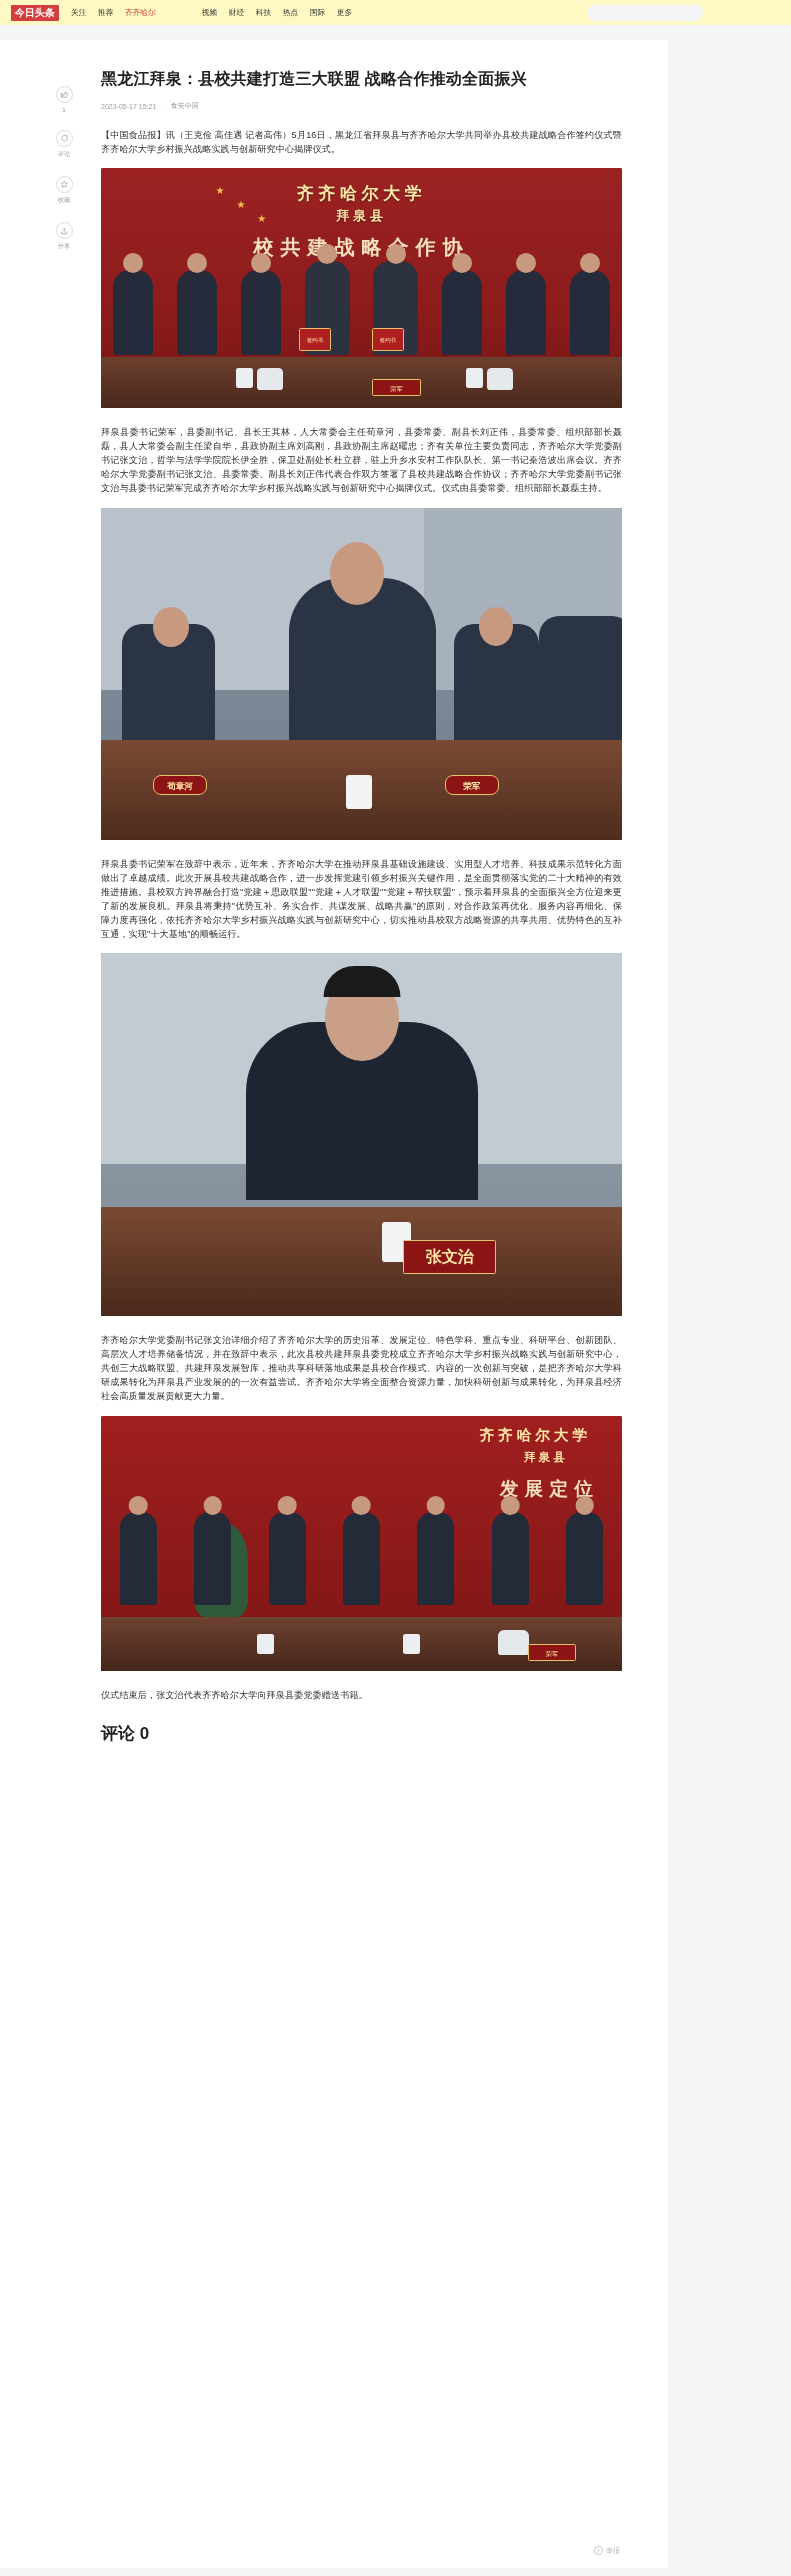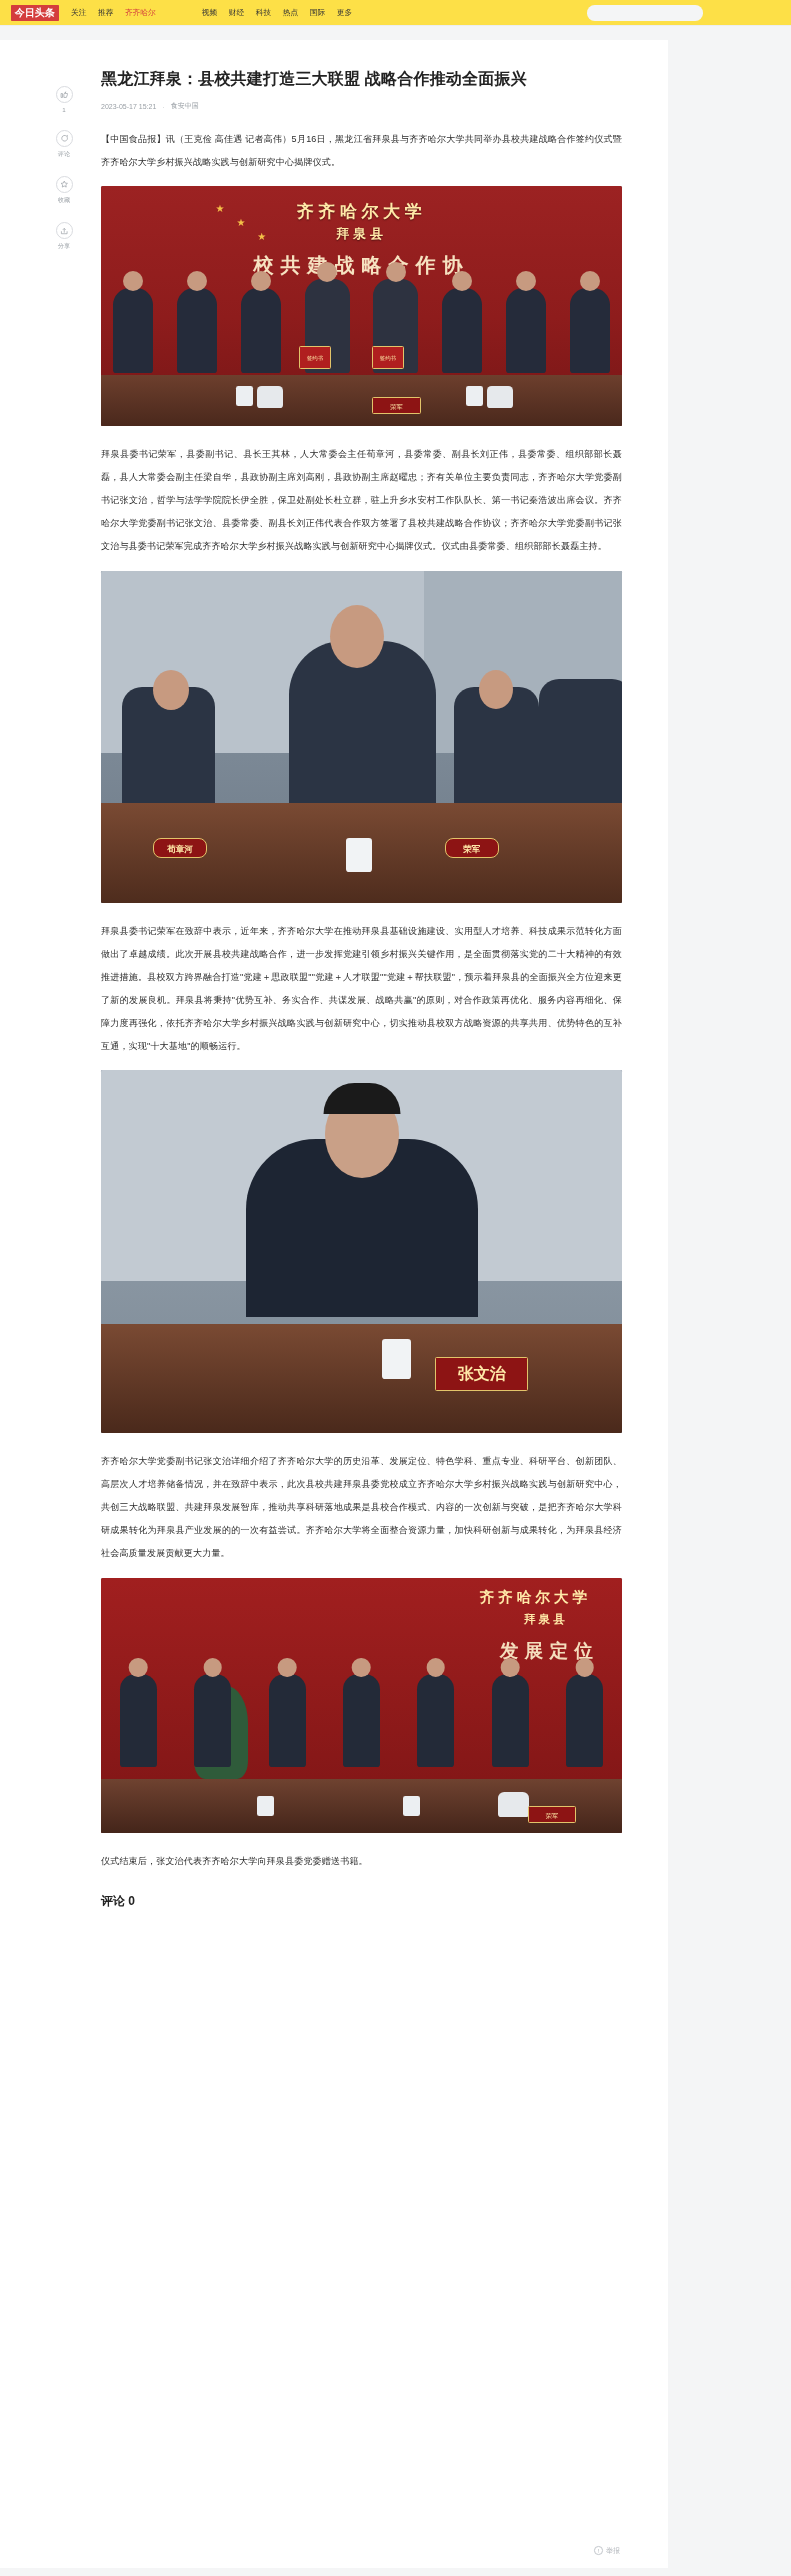--- a/index.html
+++ b/index.html
@@ -7,21 +7,21 @@
     margin: 0; padding: 0;
     background: #f4f5f6;
     font-family: "Liberation Sans", sans-serif;
   }
   body { width: 792px; }
 
   
   .topbar {
     width: 792px;
     height: 26px;
-    background: #fde047;
+    background: #fef9c3;
     border-bottom: 0.8px solid #eceef0;
     display: flex;
     align-items: center;
     padding: 0 10.8px;
     position: relative;
   }
   .logo {
     background: #d43d3d;
     color: #ffffff;
     font-size: 10px;
@@ -117,21 +117,21 @@
     font-size: 7px;
     color: #9aa0a6;
     display: flex;
     align-items: center;
     gap: 6.2px;
   }
   .meta .dot { font-size: 6.2px; }
   .para {
     margin-top: 17px;
     font-size: 9px;
-    line-height: 23px;
+    line-height: 14px;
     color: #2b2b2b;
     text-align: justify;
     letter-spacing: 0.2px;
   }
   .figure { margin-top: 12.4px; }
   .photo {
     width: 100%;
     border-radius: 1.5px;
     overflow: hidden;
     position: relative;
@@ -227,21 +227,21 @@
   }
   .p3 .hair {
     position: absolute; bottom: calc(32% + 203px); left: 50%; transform: translateX(-50%);
     width: 77px; height: 31px; border-radius: 39px 39px 0 0; background: #1a1a1a;
   }
   .p3 .table { position: absolute; left: 0; right: 0; bottom: 0; height: 30%; background: linear-gradient(#7a4a33, #4a291b); }
   .p3 .cupwhite { position: absolute; bottom: 54px; left: 54%; width: 29px; height: 40px; background: #f1f3f5; border-radius: 3.1px; }
   .p3 .plate {
     position: absolute; bottom: 42px; left: 58%; width: 93px; height: 34px;
     background: #8d1414; border: 1.5px solid #e2c46a; border-radius: 1.5px;
-    color: #ffe9a8; font-size: 16px; font-weight: bold; text-align: center; line-height: 32px; margin-left: 32px;
+    color: #ffe9a8; font-size: 16px; font-weight: bold; text-align: center; line-height: 32px;
   }
 
   
   .p4 .backdrop { position: absolute; inset: 0; background: linear-gradient(#a11f1f, #7d1515); }
   .p4 .banner-text {
     position: absolute; top: 10.8px; right: 31px; color: #ffe9a8;
     font-size: 14.7px; font-weight: bold; letter-spacing: 3.9px;
   }
   .p4 .banner-sub {
     position: absolute; top: 34px; right: 54px; color: #ffe9a8;
@@ -263,21 +263,21 @@
   .p4 .teapot { position: absolute; bottom: 15.5px; right: 93px; width: 31px; height: 25px; background: #e6e9ec; border-radius: 6.2px 6.2px 3.1px 3.1px; }
   .p4 .nameplate {
     position: absolute; bottom: 9.3px; right: 46px; width: 48px; height: 17px;
     background: #8d1414; border: 0.8px solid #e2c46a; border-radius: 1.5px;
     color: #ffe9a8; font-size: 6.2px; text-align: center; line-height: 17px;
   }
 
   
   .comments-head {
     margin-top: 20px;
-    font-size: 12px;
+    font-size: 17px;
     font-weight: bold;
     color: #222;
   }
   .report {
     position: absolute;
     right: 48px;
     bottom: 12.4px;
     font-size: 7px;
     color: #b2b6bb;
     display: flex; align-items: center; gap: 3.1px;

